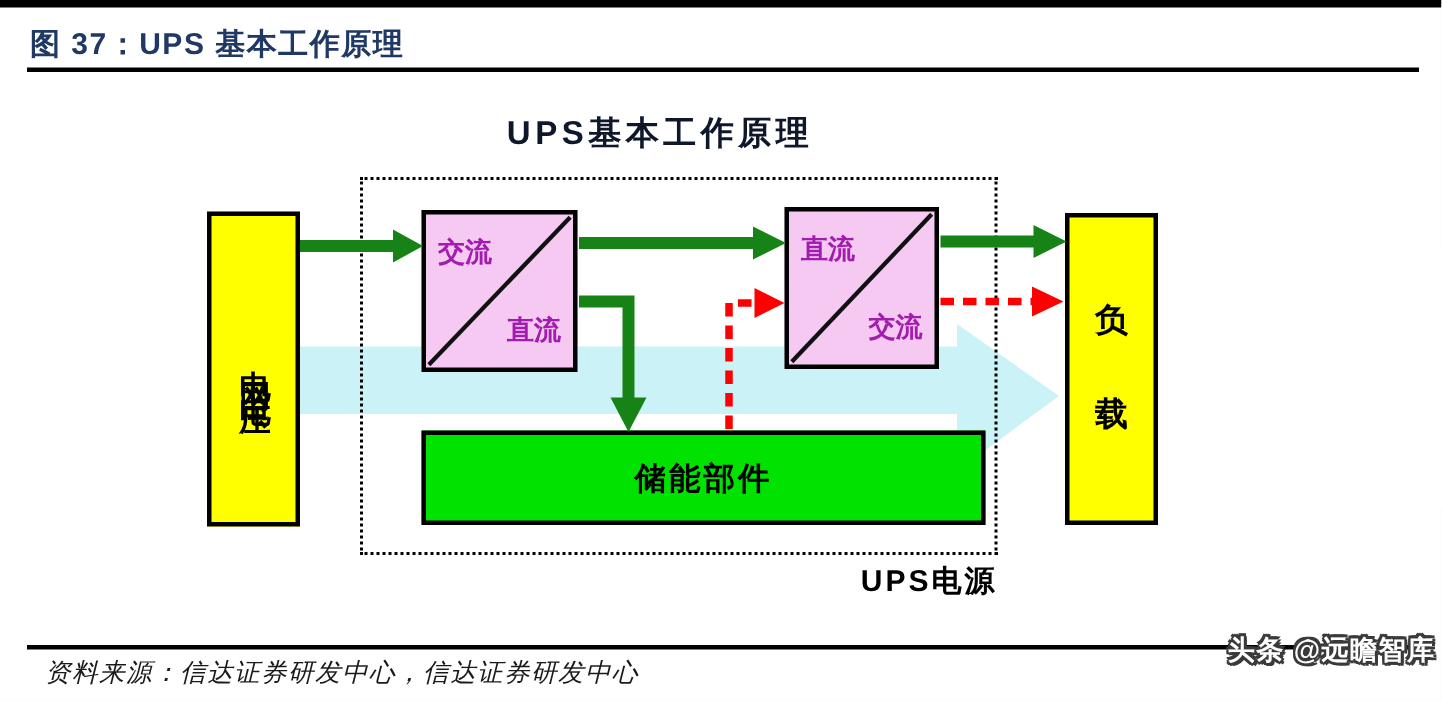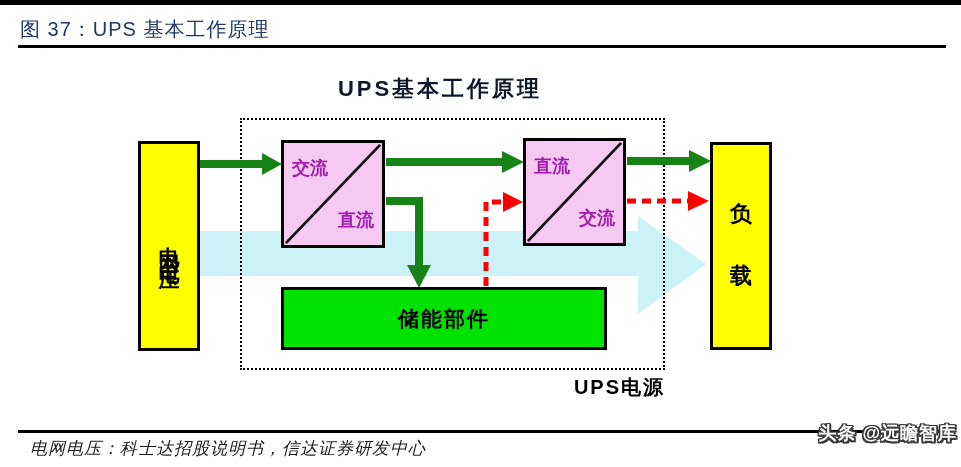--- a/index.html
+++ b/index.html
@@ -6,21 +6,21 @@
     --box-yellow:#FFFF00; --box-pink:#F5C9F2; --box-green:#00E300;
     --arrow-green:#178317; --arrow-red:#FF0000; --arrow-cyan:#CBF2F6;
     --title-navy:#1F3864; --line-black:#000000;
   }
   *{margin:0;padding:0;box-sizing:border-box;}
   body{background:#f3f3f3;font-family:"Liberation Sans","DejaVu Sans",sans-serif;}
   .page{position:relative;width:961px;height:467px;background:#ffffff;overflow:hidden;}
 
   
   .top-bar{position:absolute;left:0;top:0;width:961px;height:5px;background:var(--line-black);}
-  .figure-label{position:absolute;left:20px;top:16px;font-size:20px;font-weight:normal;
+  .figure-label{position:absolute;left:20px;top:16px;font-size:20px;font-weight:bold;
     color:var(--title-navy);letter-spacing:1px;}
   .header-rule{position:absolute;left:18px;top:45px;width:928px;height:3px;background:var(--line-black);}
 
   
   .diagram-title{position:absolute;left:215px;top:74px;width:450px;text-align:center;
     font-size:22px;font-weight:bold;color:#0f172a;letter-spacing:3px;}
   .ups-label{position:absolute;left:240px;top:374px;width:425px;text-align:right;
     font-size:20px;font-weight:bold;color:#000;letter-spacing:2px;}
 
   
@@ -40,21 +40,21 @@
   .load-box .vtext{font-size:22px;letter-spacing:62px;}
 
   .pinkbox{background:var(--box-pink);border-width:3px;}
   .rectifier-box{left:281px;top:140px;width:104px;height:108px;}
   .inverter-box{left:523px;top:138px;width:103px;height:108px;}
   .pinkbox .corner{position:absolute;font-size:18px;font-weight:bold;color:#a21caf;}
   .pinkbox .tl{left:8px;top:13px;}
   .pinkbox .br{right:8px;bottom:13px;}
   .pinkbox svg{position:absolute;left:0;top:0;width:100%;height:100%;}
 
-  .storage-box{left:281px;top:287px;width:326px;height:63px;background:var(--box-green);
+  .storage-box{left:281px;top:287px;width:376px;height:63px;background:var(--box-green);
     border-width:3px;font-size:21px;font-weight:bold;letter-spacing:2px;color:#000;}
 
   .bg-arrow{fill:var(--arrow-cyan);}
   .g{stroke:var(--arrow-green);stroke-width:8;fill:none;stroke-linejoin:miter;}
   .gh{fill:var(--arrow-green);}
   .r{stroke:var(--arrow-red);stroke-width:5;stroke-dasharray:9 6;fill:none;}
   .rh{fill:var(--arrow-red);}
 
   
   .footer-rule{position:absolute;left:18px;top:430px;width:930px;height:3px;background:var(--line-black);z-index:4;}
@@ -131,15 +131,15 @@
       <polyline class="r" points="486,286 486,202 504,202"></polyline>
       <polygon class="rh" points="503,192 523,202 503,212"></polygon>
     </g>
     <g>
       <line class="r" x1="627" y1="201" x2="689" y2="201"></line>
       <polygon class="rh" points="688,191 709,201 688,211"></polygon>
     </g>
   </svg>
 
   <div class="footer-rule"></div>
-  <div class="source-text">电网电压：科士达招股说明书，信达证券研发中心</div>
+  <div class="source-text">资料来源：信达证券研发中心，信达证券研发中心</div>
   <div class="watermark">头条 @远瞻智库</div>
 </div>
 
 </body></html>

